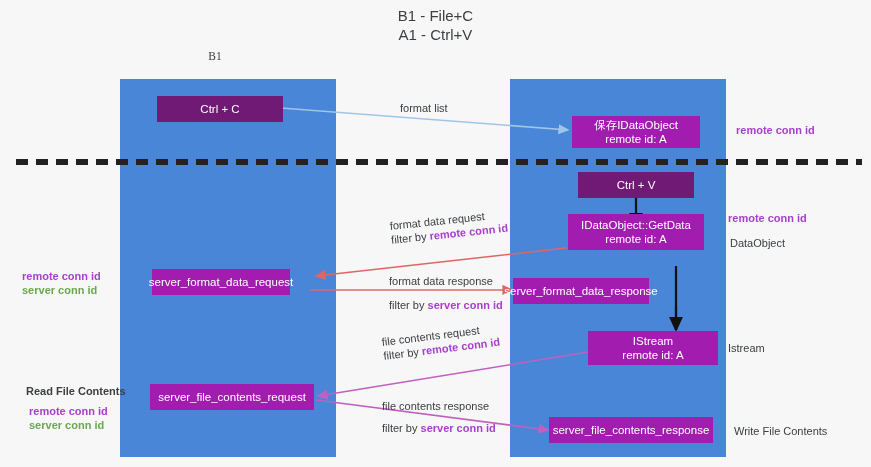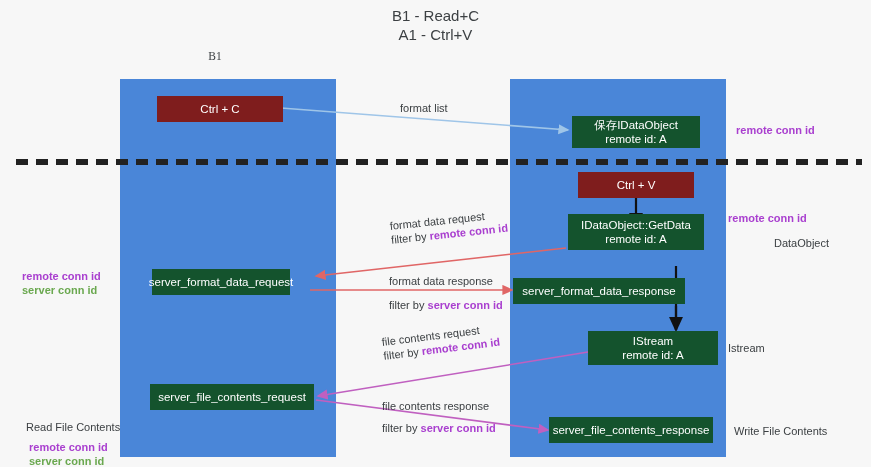--- a/index.html
+++ b/index.html
@@ -28,48 +28,48 @@
   .lane{background:#4a86d8;}
 
   
   .node{
     box-sizing:border-box;
     display:flex;flex-direction:column;
     align-items:center;justify-content:center;
     color:#ffffff;font-size:11.5px;line-height:14px;
     text-align:center;padding:2px 4px;
   }
-  .node.green{background:#7f1d1d;}
-  .node.orange{background:#14532d;}
+  .node.green{background:#701a75;}
+  .node.orange{background:#a21caf;}
   .node .l2{font-size:11.5px;}
 
   
   .elabel{
     font-size:11px;line-height:14px;color:#3c4043;white-space:nowrap;
   }
   .elabel .k-remote{color:#a93fcf;font-weight:bold;}
   .elabel .k-server{color:#a93fcf;font-weight:bold;}
 
   
   .ann{font-size:11px;line-height:14px;white-space:nowrap;}
   .ann.remote{color:#a93fcf;font-weight:bold;}
   .ann.server{color:#6aa84f;font-weight:bold;}
-  .ann.plain{color:#3c4043;font-weight:normal;margin-top:36px;}
+  .ann.plain{color:#3c4043;font-weight:bold;}
   .ann.dark{color:#3c4043;}
 
   svg.overlay{position:absolute;left:0;top:0;width:871px;height:467px;
     pointer-events:none;overflow:visible;}
 </style>
 </head>
 <body>
 
 <div id="stage">
 
   <div class="abs" id="title">
-    <div>B1 - Read+C</div>
+    <div>B1 - File+C</div>
     <div>A1 - Ctrl+V</div>
   </div>
 
   <div class="abs col-head" style="left:145px;top:50px;width:140px;">
     <div>B1</div>
   </div>
 
   <div class="abs lane" style="left:120px;top:79px;width:216px;height:378px;"></div>
   <div class="abs lane" style="left:510px;top:79px;width:216px;height:378px;"></div>
 
@@ -123,21 +123,21 @@
 
   <div class="abs node orange" style="left:568px;top:214px;width:136px;height:36px;">
     <div>IDataObject::GetData</div>
     <div class="l2">remote id: A</div>
   </div>
 
   <div class="abs node orange" style="left:152px;top:269px;width:138px;height:26px;">
     <div>server_format_data_request</div>
   </div>
 
-  <div class="abs node orange" style="left:513px;top:278px;width:172px;height:26px;">
+  <div class="abs node orange" style="left:513px;top:278px;width:136px;height:26px;">
     <div>server_format_data_response</div>
   </div>
 
   <div class="abs node orange" style="left:588px;top:331px;width:130px;height:34px;">
     <div>IStream</div>
     <div class="l2">remote id: A</div>
   </div>
 
   <div class="abs node orange" style="left:549px;top:417px;width:164px;height:26px;">
     <div>server_file_contents_response</div>
@@ -168,21 +168,21 @@
 
   <div class="abs elabel" style="left:382px;top:399px;transform:rotate(0deg);transform-origin:left top;">
     <div>file contents response</div>
     <div style="margin-top:8px;"><span>filter by </span><span class="k-server">server conn id</span></div>
   </div>
 
   <div class="abs ann remote" style="left:736px;top:123px;">remote conn id</div>
 
   <div class="abs ann remote" style="left:728px;top:211px;">remote conn id</div>
 
-  <div class="abs ann dark" style="left:774px;top:236px;">DataObject</div>
+  <div class="abs ann dark" style="left:730px;top:236px;">DataObject</div>
 
   <div class="abs ann dark" style="left:728px;top:341px;">Istream</div>
 
   <div class="abs ann dark" style="left:734px;top:424px;">Write File Contents</div>
 
   <div class="abs" style="left:22px;top:269px;">
     <div class="ann remote">remote conn id</div>
     <div class="ann server">server conn id</div>
   </div>
 

